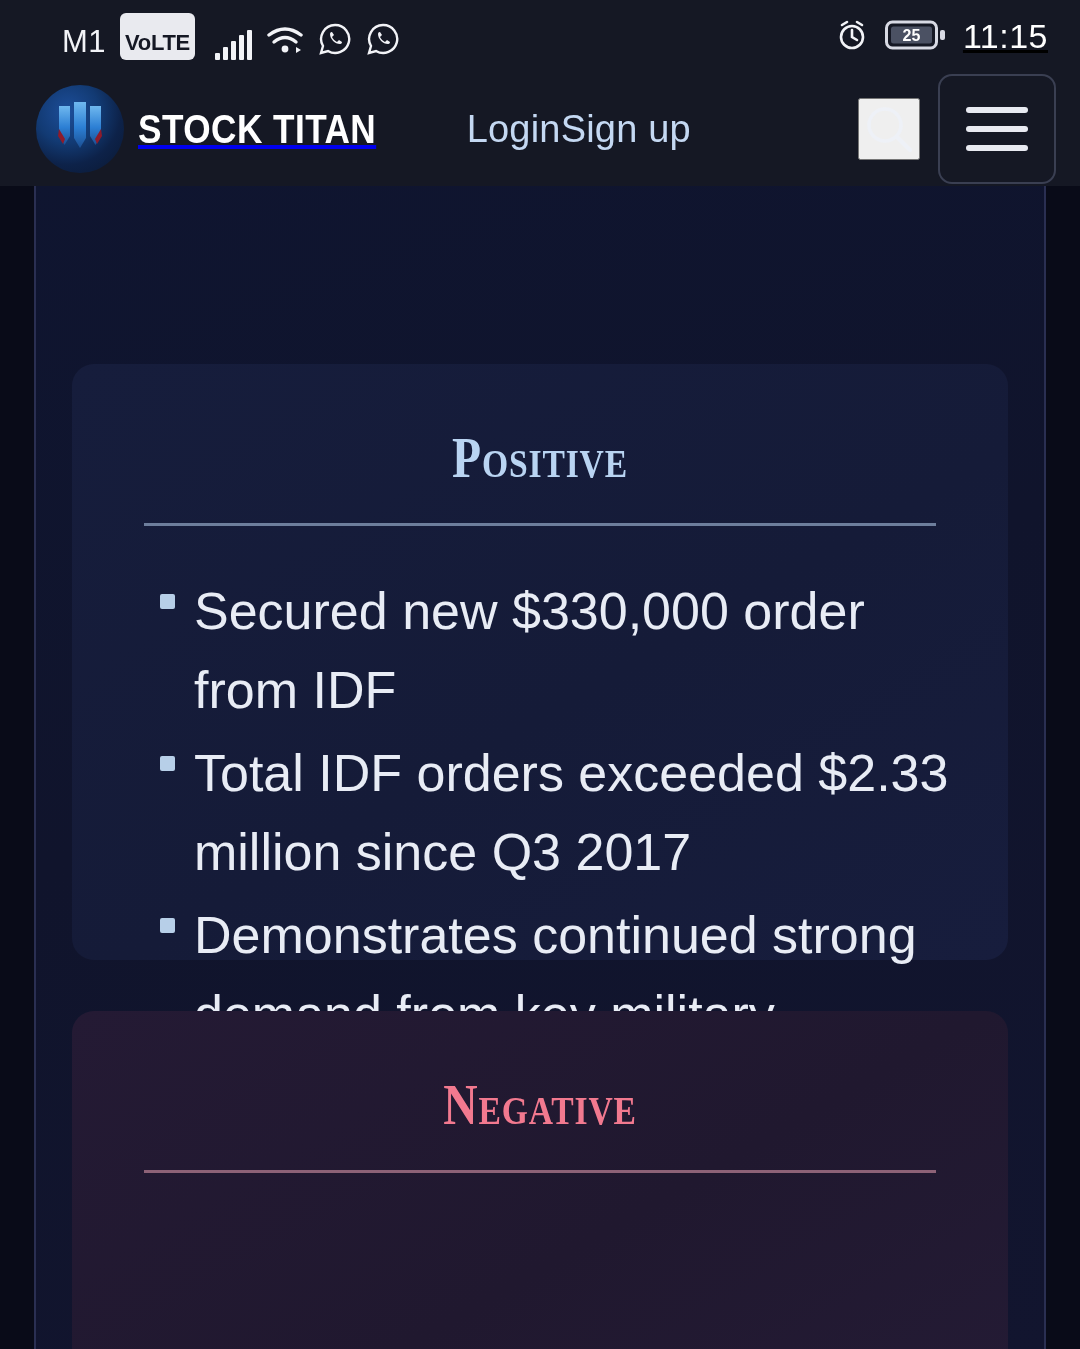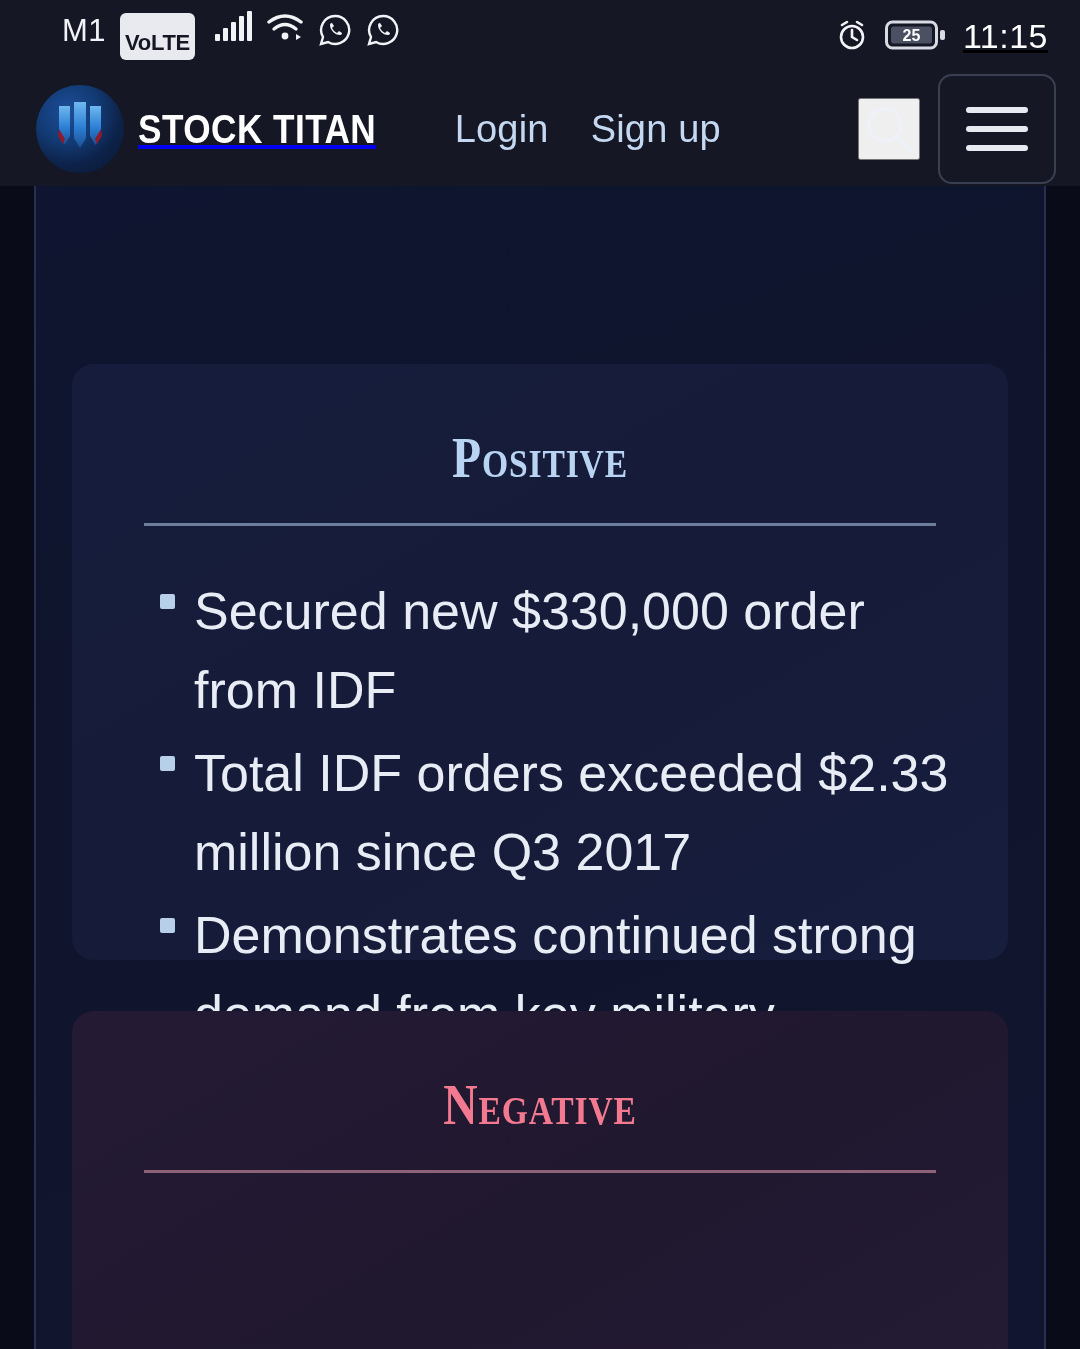--- a/index.html
+++ b/index.html
@@ -11,21 +11,21 @@
   }
   #screen { position:relative; width:1080px; height:1349px; background:#05060f; }
 
   
   .statusbar{
     position:absolute; top:0; left:0; width:1080px; height:72px;
     background:#151824;
     display:flex; align-items:center; justify-content:space-between;
     padding:0 32px 0 62px;
   }
-  .sb-left{ display:flex; align-items:flex-start; gap:14px; }
+  .sb-left{ display:flex; align-items:flex-end; gap:14px; }
   .sb-right{ display:flex; align-items:flex-end; gap:16px;text-decoration:underline; }
   .carrier{ color:#f2f3f7; font-size:31px; letter-spacing:.5px; font-family:"Liberation Sans", sans-serif; }
   .volte{
     background:#e9eaef; color:#151824; font-weight:bold;
     font-size:22px; line-height:1; padding:19px 5px 6px; border-radius:6px;
     font-family:"Liberation Sans", sans-serif; letter-spacing:-.3px;
   }
   .bars{ display:flex; align-items:flex-end; gap:3px; height:28px; margin-left:6px;}
   .bars i{ display:block; width:5px; background:#f2f3f7; border-radius:1px; }
   .bars i:nth-child(1){ height:7px; }
@@ -49,21 +49,21 @@
     background:radial-gradient(circle at 36% 30%, #1d4e9a 0%, #123a73 38%, #0d2249 64%, #0a1730 100%);
     display:flex; align-items:center; justify-content:center;
     position:relative; overflow:hidden; flex:none;
   }
   .brandname{
     color:#ffffff; font-size:40px; font-weight:bold;
     letter-spacing:.5px; white-space:nowrap;
     transform:scaleX(.88); transform-origin:left center;
     font-family:"Liberation Sans", sans-serif;
   }
-  .navlinks{ display:flex; align-items:center; gap:42px; margin-left:46px; }
+  .navlinks{ display:flex; align-items:center; margin-left:58px; }
   .navlink{
     color:#c4d8f2; font-size:38px; letter-spacing:.2px;
     text-decoration:none; white-space:nowrap;
   }
   .navicons{ display:flex; align-items:center; gap:18px; margin-left:auto; }
   .search-btn{ width:62px; height:62px; display:flex; align-items:center; justify-content:center; }
   .menu-btn{
     width:118px; height:110px; border:2px solid #3a3f52; border-radius:14px;
     display:flex; flex-direction:column; align-items:center; justify-content:center; gap:13px;
     background:transparent;

